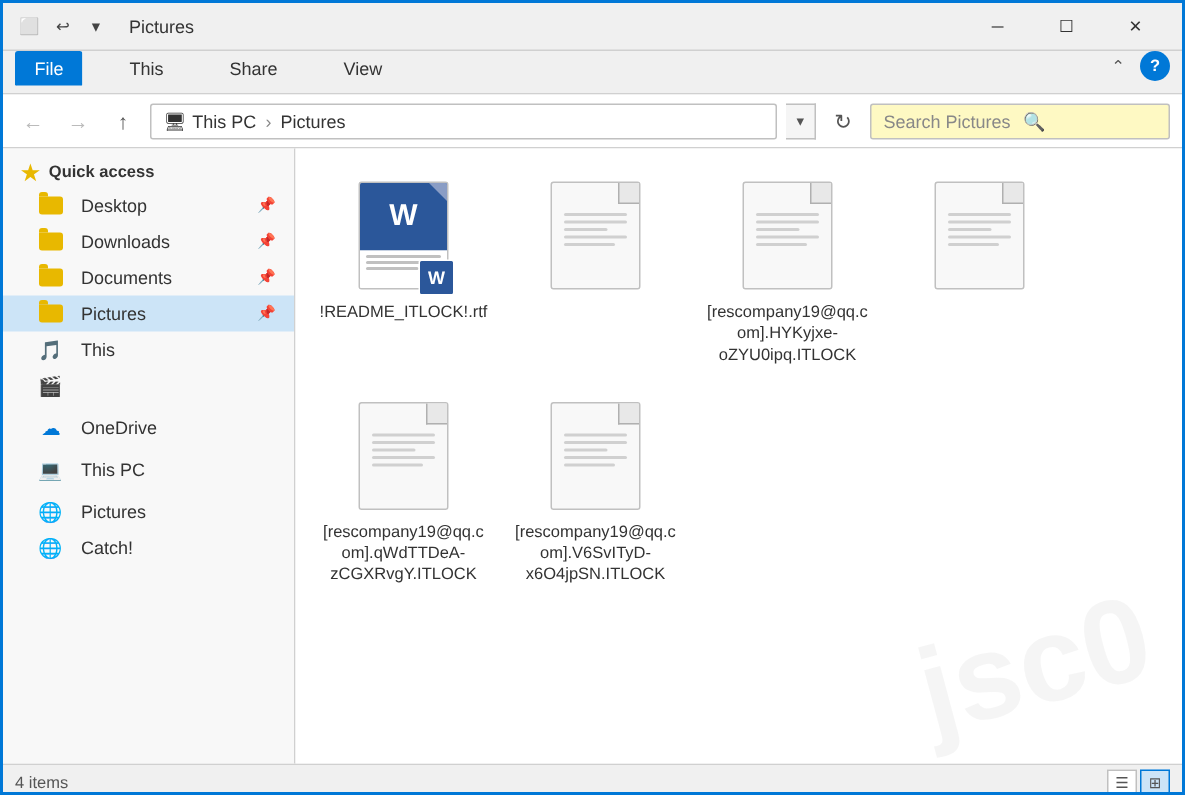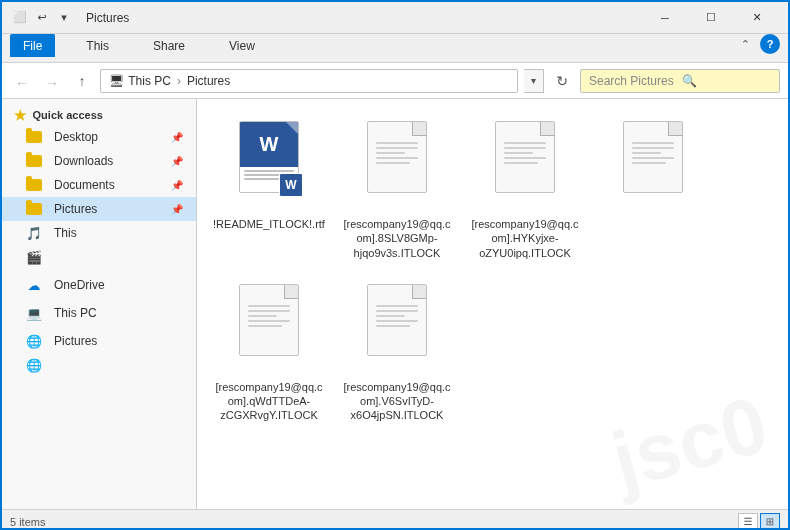--- a/index.html
+++ b/index.html
@@ -347,21 +347,21 @@
     }
     .file-line {
       height: 2px;
       background: #d0d0d0;
       border-radius: 1px;
     }
 
     .file-name {
       font-size: 11px;
       color: #333;
-      margin-top: 20px;
+      margin-top: 4px;
       line-height: 1.3;
       max-width: 115px;
       word-break: break-word;
     }
 
     
     .status-bar {
       height: 24px;
       background: #f0f0f0;
       border-top: 1px solid #d0d0d0;
@@ -511,20 +511,21 @@
       <div class="sidebar-item">
         <div class="sidebar-item-icon">
             <span class="network-icon">🌐</span>
           </div>
         <span class="sidebar-item-label">Pictures</span>
       </div>
       <div class="sidebar-item">
         <div class="sidebar-item-icon">
             <span class="catch-icon">🌐</span>
           </div>
+        <span class="sidebar-item-label">Catch!</span>
       </div>
     </div>
   </div>
 
   <div class="file-area">
     <div class="watermark">jsc0</div>
     <div class="files-grid">
 
       <div class="file-item">
         <div class="file-icon-container">
@@ -552,21 +553,20 @@
             <div style="position:absolute;top:0;right:0;width:14px;height:14px;background:#e8e8e8;border-left:1px solid #b0b0b0;border-bottom:1px solid #b0b0b0;"></div>
             <div class="file-lines">
               <div class="file-line"></div>
               <div class="file-line"></div>
               <div class="file-line" style="width:70%"></div>
               <div class="file-line"></div>
               <div class="file-line" style="width:80%"></div>
             </div>
           </div>
         </div>
-        <span class="file-name">[rescompany19@qq.com].8SLV8GMp-hjqo9v3s.ITLOCK</span>
       </div>
 
       <div class="file-item">
         <div class="file-icon-container">
           <div style="width:60px;height:72px;background:#f8f8f8;border:1px solid #c0c0c0;border-radius:2px;position:relative;">
             <div style="position:absolute;top:0;right:0;width:14px;height:14px;background:#e8e8e8;border-left:1px solid #b0b0b0;border-bottom:1px solid #b0b0b0;"></div>
             <div class="file-lines">
               <div class="file-line"></div>
               <div class="file-line"></div>
               <div class="file-line" style="width:70%"></div>
@@ -624,18 +624,18 @@
           </div>
         </div>
         <span class="file-name">[rescompany19@qq.com].V6SvITyD-x6O4jpSN.ITLOCK</span>
       </div>
 
     </div>
   </div>
 </div>
 
 <div class="status-bar">
-  <span class="status-text">5 items</span>
+  <span class="status-text">4 items</span>
   <div class="view-buttons">
     <button class="view-btn">☰</button>
     <button class="view-btn active">⊞</button>
   </div>
 </div>
 
 </body></html>

